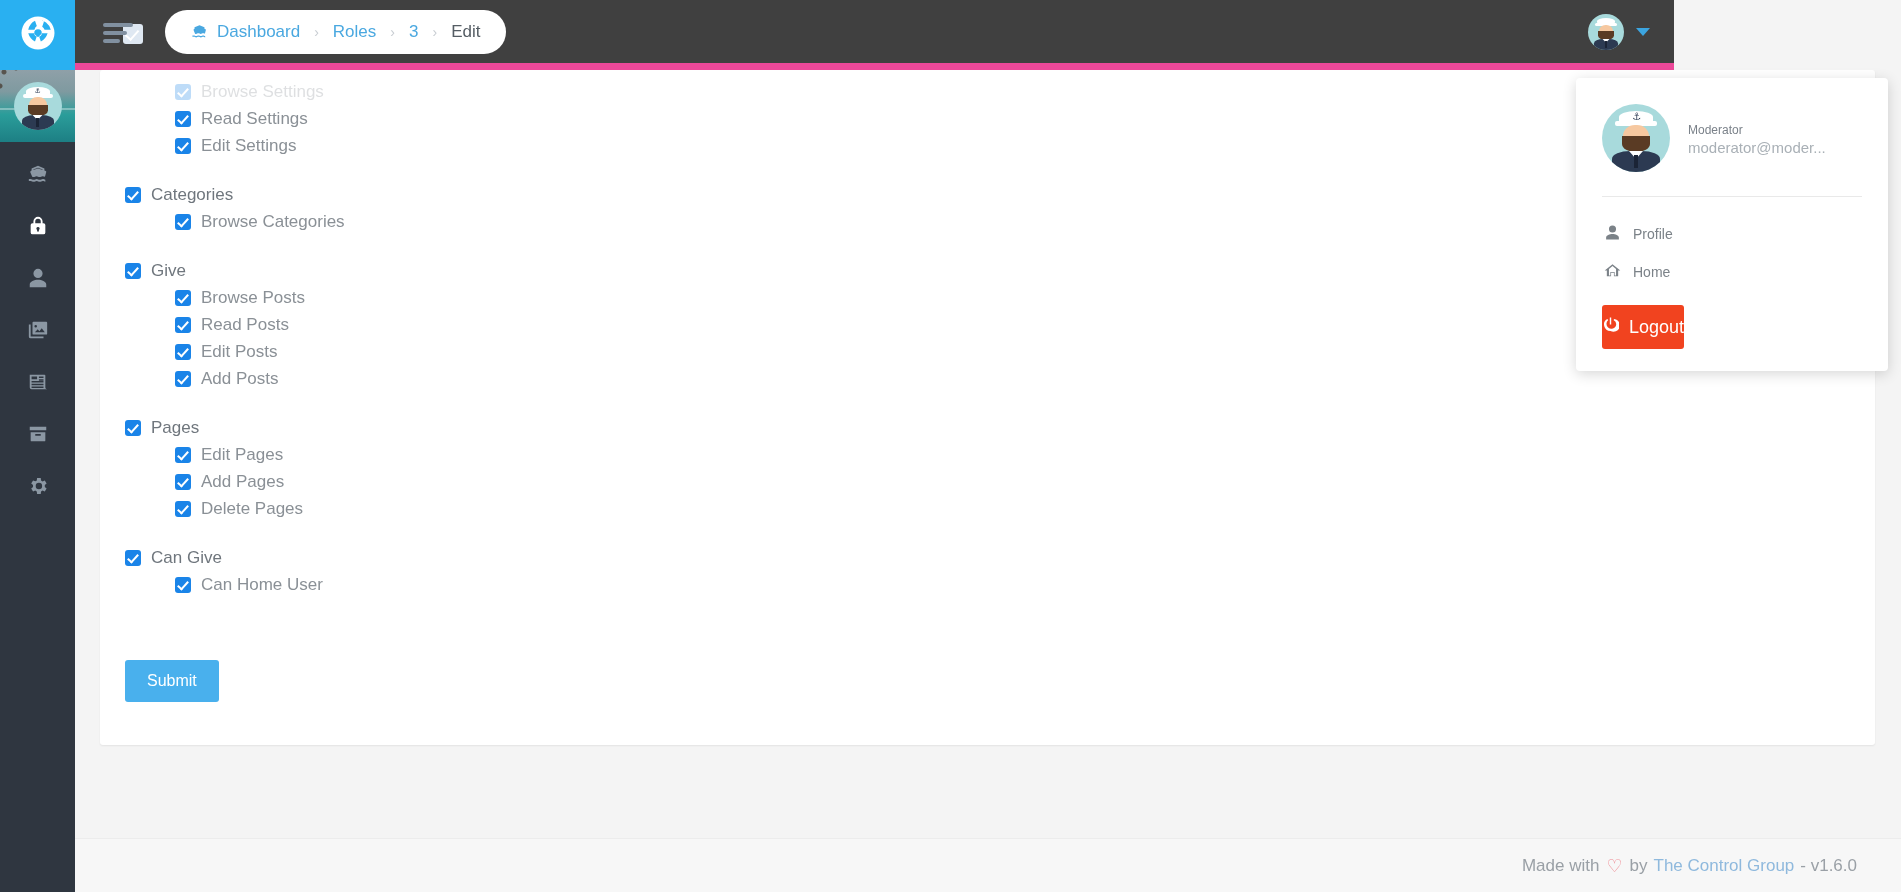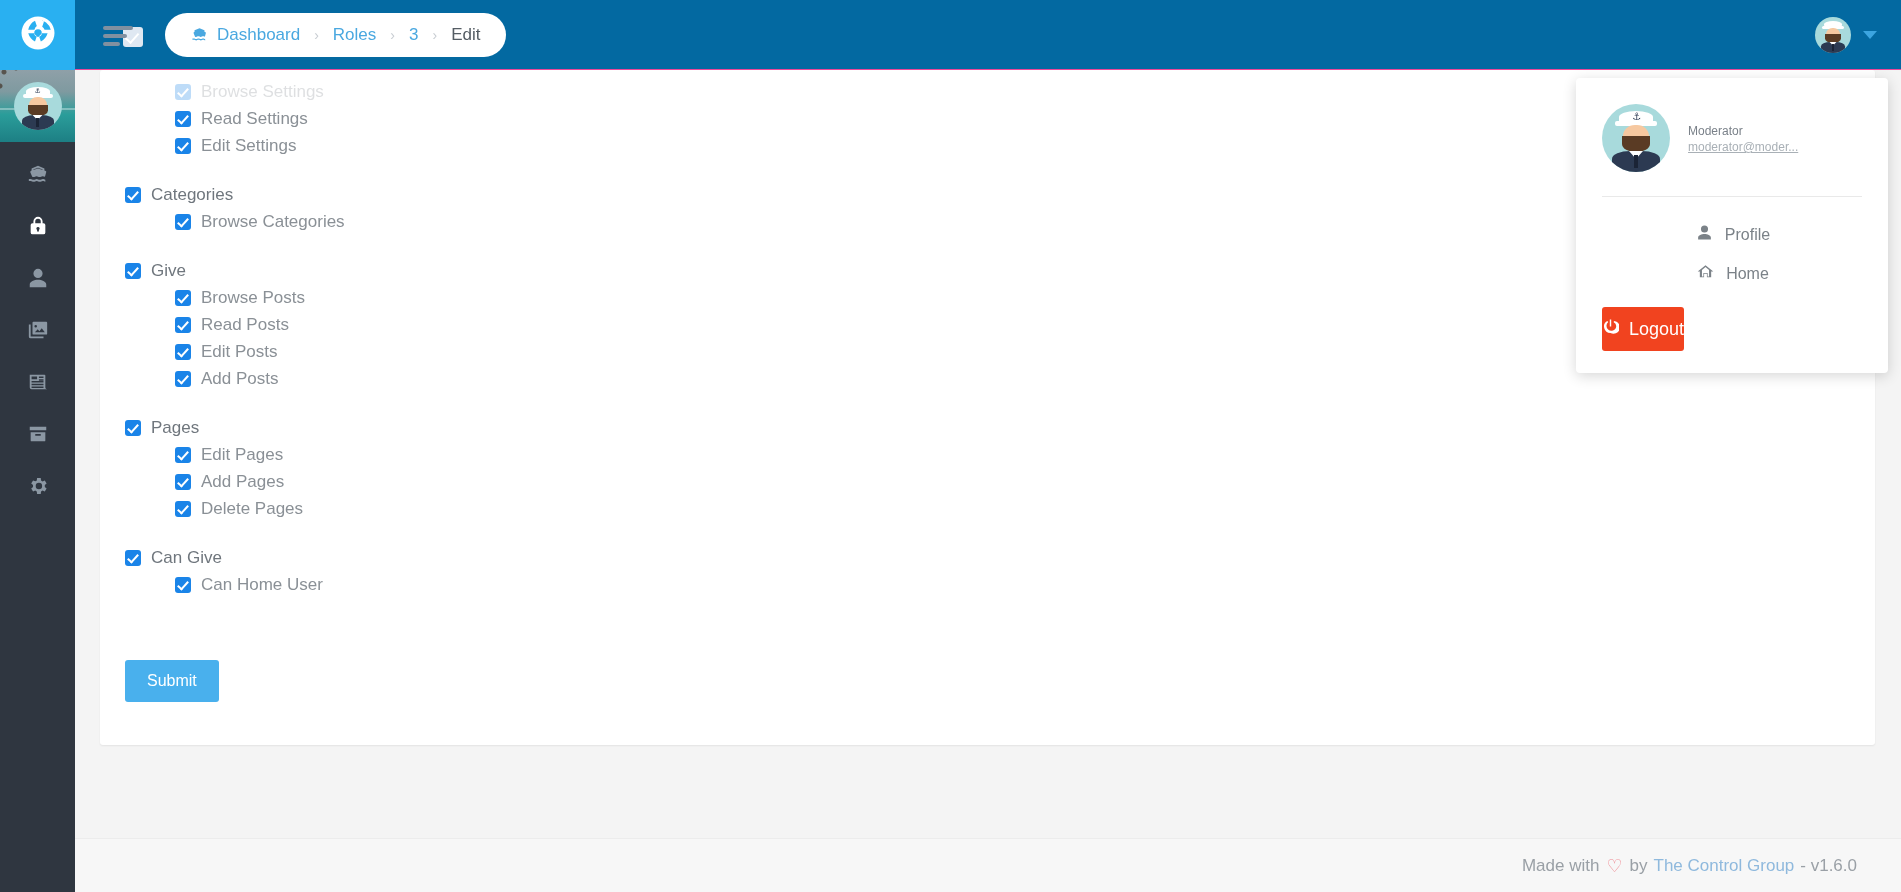--- a/index.html
+++ b/index.html
@@ -63,23 +63,23 @@
     height: 52px; width: 75px;
     display: flex; align-items: center; justify-content: center;
     cursor: pointer;
   }
   .side-item svg { width: 22px; height: 22px; fill: #8b97a3; }
   .side-item.active svg { fill: #ffffff; }
 
   
   #topbar {
     position: absolute; left: 75px; top: 0;
-    width: 1826px; height: 70px;
-    background: #0369a1;
-    border-bottom: 1px solid #ec4899;
+    width: 1599px; height: 70px;
+    background: #404040;
+    border-bottom: 7px solid #ec4899;
     display: flex; align-items: center;
     z-index: 30;
   }
   #hamburger {
     margin-left: 28px; width: 40px; height: 30px;
     position: relative; cursor: pointer; flex: none;
   }
   #hamburger .bar { position: absolute; left: 0; height: 4px; border-radius: 2px; background: #8190a0; }
   #hamburger .b1 { top: 6px;  width: 30px; }
   #hamburger .b2 { top: 14px; width: 24px; }
@@ -193,28 +193,27 @@
     left: 1576px; top: 78px;
     width: 312px;
     background: #ffffff;
     border-radius: 4px;
     box-shadow: 0 3px 14px rgba(0,0,0,.16);
     z-index: 60;
     padding: 26px 26px 22px 26px;
   }
   #dd-user { display: flex; align-items: center; gap: 18px; }
   #dd-user .dd-name  { font-size: 12px; color: #7a8189; line-height: 1.5; }
-  #dd-user .dd-email { font-size: 12px; color: #a9b0b6; text-decoration: underline; }
+  #dd-user .dd-email { font-size: 15px; color: #a9b0b6; }
   #dd-divider { height: 1px; background: #e9e9e9; margin: 24px 0 18px 0; }
   .dd-link {
     display: flex; align-items: center; gap: 12px;
-    font-size: 16px; color: #7b8288;
+    font-size: 14px; color: #7b8288;
     padding: 9px 0 9px 2px;
     cursor: pointer;
-    justify-content: center;
   }
   .dd-link svg { width: 17px; height: 17px; fill: #7b8288; }
   #logout-btn {
     display: flex; align-items: center; justify-content: center; gap: 10px;
     margin-top: 14px;
     height: 44px;
     background: #f1431f;
     color: #ffffff;
     font-size: 18px;
     border: none; border-radius: 3px;

